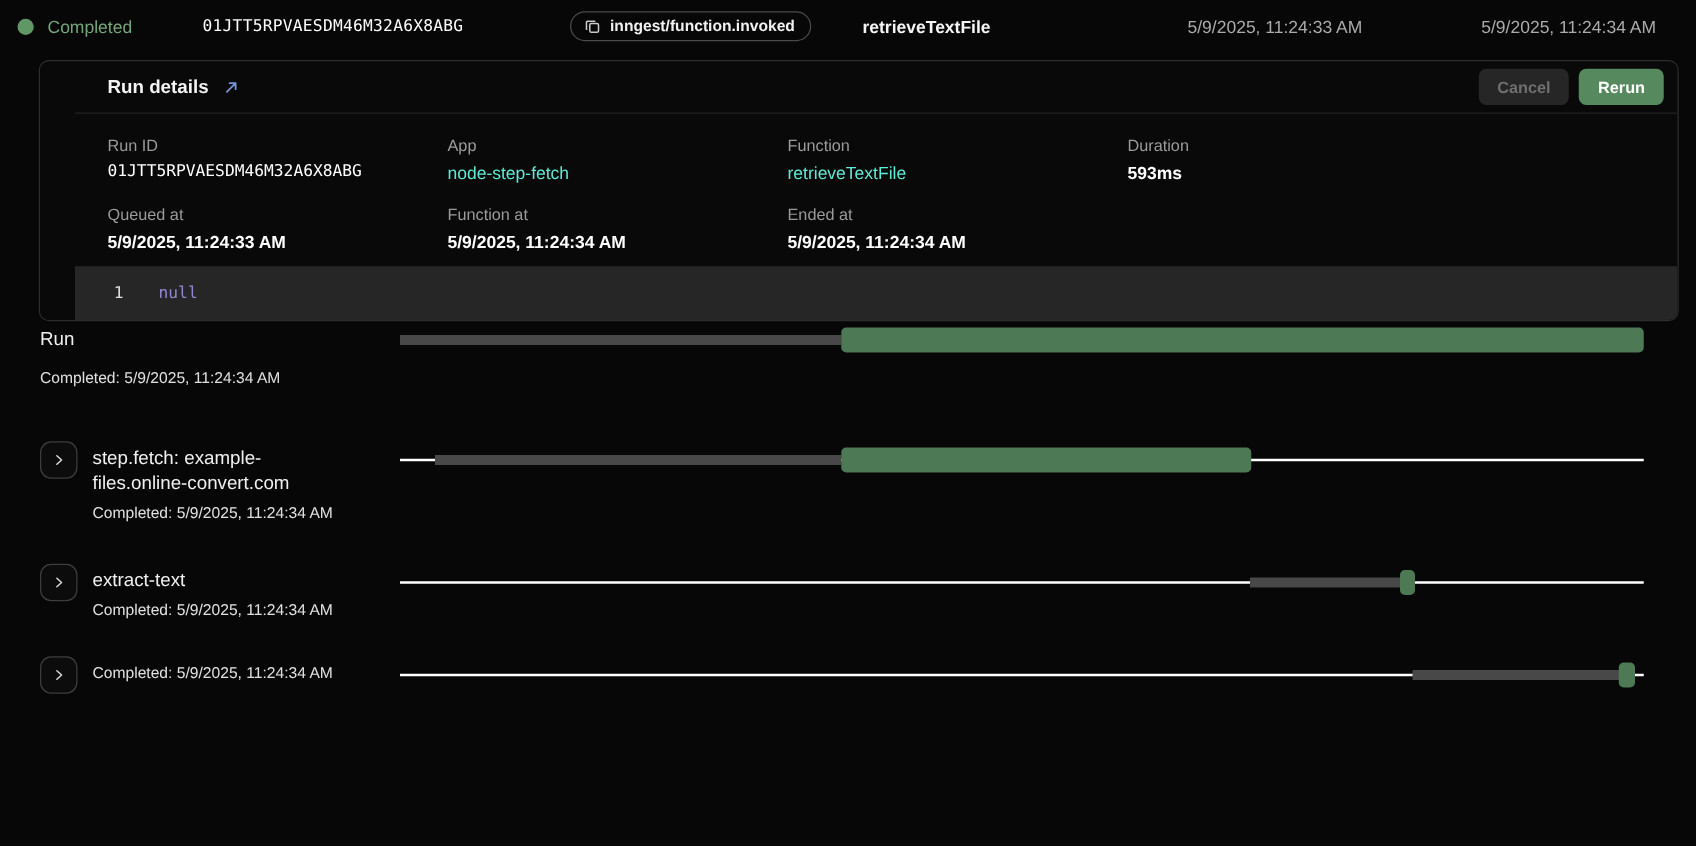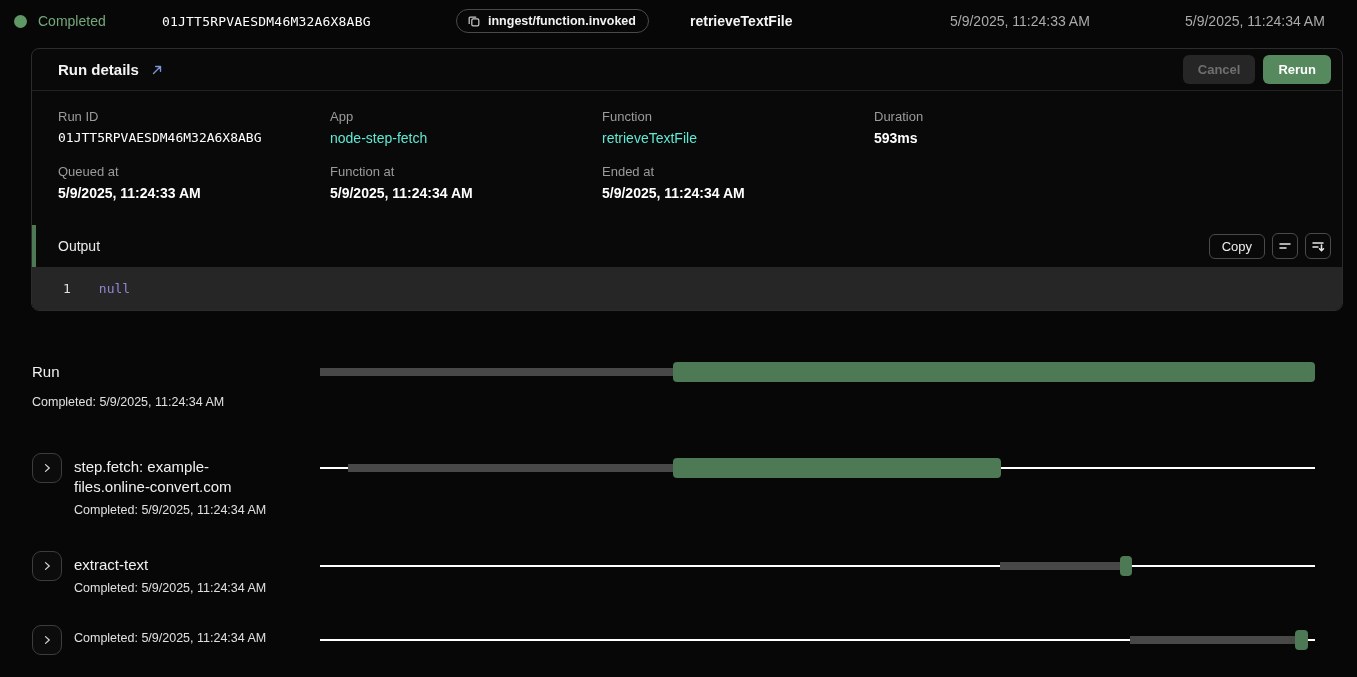--- a/index.html
+++ b/index.html
@@ -18,21 +18,21 @@
   .tb-status { left:14px; display:flex; align-items:center; gap:11px; color:#74a87b; }
   .tb-dot { width:13px; height:13px; border-radius:50%; background:#5f9765; }
   .tb-runid { left:162px; font-family:"DejaVu Sans Mono", monospace; font-size:13px; color:#fdfdfd; letter-spacing:.2px; }
   .tb-badge { left:456px; display:flex; align-items:center; gap:7px; border:1px solid #4a4a4a;
               border-radius:999px; padding:4px 12px 4px 10px; font-size:12.5px; font-weight:700; color:#f2f2f2; cursor:pointer; }
   .tb-fn { left:690px; font-weight:700; color:#f5f5f5; }
   .tb-t1 { left:950px; color:#ababab; }
   .tb-t2 { left:1185px; color:#ababab; }
 
   
-  .panel { margin:6px 14px 0 31px; background:#090909; border:1px solid #2c2c2c; border-radius:8px; overflow:hidden; }
+  .panel { margin:6px 14px 0 31px; background:#090909; border:1px solid #2c2c2c; border-radius:8px; overflow:hidden;padding-left:28px; }
   .panel-header { height:42px; display:flex; align-items:center; justify-content:space-between;
                   padding:0 11px 0 26px; border-bottom:1px solid #222; }
   .ph-title { display:flex; align-items:center; gap:11px; font-size:15px; font-weight:700; color:#f4f4f4; }
   .ext-link { display:flex; align-items:center; cursor:pointer; background:none; border:none; padding:0; }
   .ph-actions { display:flex; gap:8px; }
   .btn { border:none; border-radius:6px; font-size:13px; font-weight:700; padding:7px 15px; font-family:inherit; cursor:pointer; }
   .btn-cancel { background:#262626; color:#6f6f6f; }
   .btn-rerun { background:#56895e; color:#ffffff; }
 
   .details { padding:18px 26px 12px 26px; display:grid; grid-template-columns:272px 272px 272px 1fr; row-gap:18px; }
@@ -49,21 +49,21 @@
               padding:4px 12px; font-size:13px; font-family:inherit; cursor:pointer; }
   .icon-btn { width:26px; height:26px; background:transparent; border:1px solid #4a4a4a; border-radius:6px;
               display:flex; align-items:center; justify-content:center; cursor:pointer; padding:0; }
 
   .code { background:#262626; height:43px; display:flex; align-items:center;
           font-family:"DejaVu Sans Mono", monospace; font-size:13px; }
   .ln { padding-left:31px; color:#e0e0e0; }
   .code-text { padding-left:28px; color:#9186d2; }
 
   
-  .timeline { margin-top:46px; padding:0 42px 0 32px; }
+  .timeline { padding:0 42px 0 32px; }
   .trow { display:grid; grid-template-columns:288px 1fr; }
   .side { display:flex; gap:12px; padding-right:18px; }
   .chev { width:30px; height:30px; flex:none; background:#0c0c0c; border:1px solid #3d3d3d; border-radius:9px;
           display:flex; align-items:center; justify-content:center; cursor:pointer; padding:0; }
   .steplabel { font-size:15px; color:#f0f0f0; line-height:20px; max-width:205px; padding-top:4px; }
   .stepnote { font-size:12.5px; color:#e0e0e0; margin-top:6px; }
   .runrow .steplabel { padding-top:5px; }
   .runrow .stepnote { margin-top:13px; }
   .runrow { margin-bottom:44px; }
   .steprow { margin-bottom:30px; }
@@ -135,37 +135,20 @@
     <div class="field">
       <div class="flabel">Function at</div>
       <div class="fvalue">5/9/2025, 11:24:34 AM</div>
     </div>
     <div class="field">
       <div class="flabel">Ended at</div>
       <div class="fvalue">5/9/2025, 11:24:34 AM</div>
     </div>
   </div>
 
-  <div class="output-header">
-    <span class="output-title">Output</span>
-    <div class="output-actions">
-      <button class="copy-btn">Copy</button>
-      <button class="icon-btn">
-        <svg width="16" height="16" viewBox="0 0 16 16">
-          <path d="M3 6 H13 M3 10 H9" fill="none" stroke="#e6e6e6" stroke-width="1.5" stroke-linecap="round"></path>
-        </svg>
-      </button>
-      <button class="icon-btn">
-        <svg width="16" height="16" viewBox="0 0 16 16">
-          <path d="M3 5 H13 M3 9 H8" fill="none" stroke="#e6e6e6" stroke-width="1.5" stroke-linecap="round"></path>
-          <path d="M11.5 7 V12.5 M9.5 10.8 L11.5 12.8 L13.5 10.8" fill="none" stroke="#e6e6e6" stroke-width="1.5" stroke-linecap="round" stroke-linejoin="round"></path>
-        </svg>
-      </button>
-    </div>
-  </div>
 
   <div class="code">
     <span class="ln">1</span>
     <span class="code-text">null</span>
   </div>
 </div>
 
 <div class="timeline">
   <div class="trow runrow">
     <div class="side">

